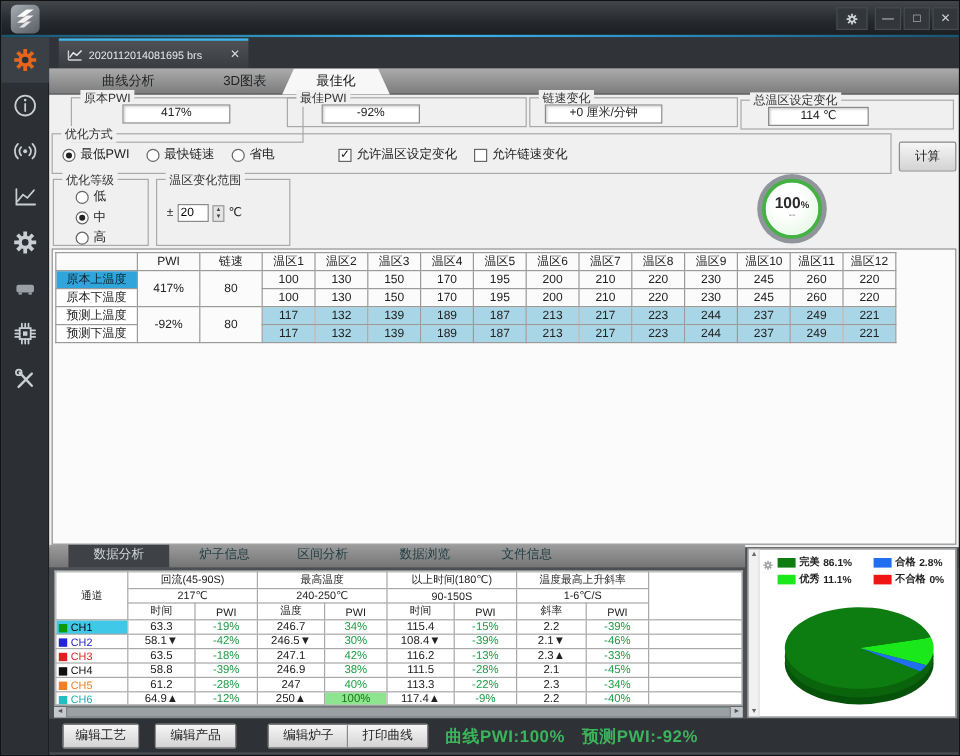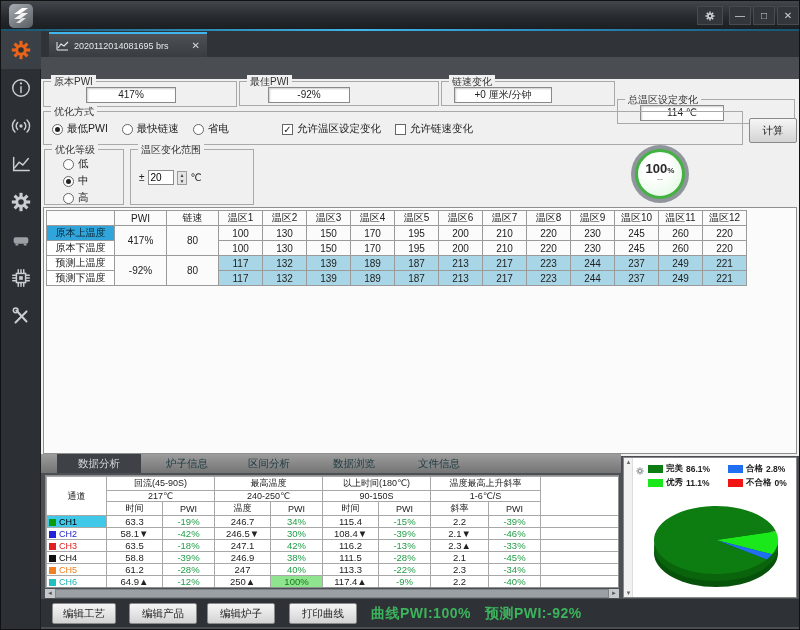--- a/index.html
+++ b/index.html
@@ -72,21 +72,21 @@
   .maintable{width:700px;margin:2px 0 0 2px;}
   .maintable td,.maintable th{border:1px solid #9a9a9a;font-size:10px;font-weight:normal;
          color:#222;text-align:center;padding:0;height:14px;overflow:hidden;white-space:nowrap;}
   .maintable td.rowlabel{background:#fff;}
   .maintable td.rowlabel.sel{background:#2fa5dc;color:#0c2533;}
   .maintable td.pred{background:#a9d6e6;}
 
   
   .bottomtabs{position:absolute;left:40px;top:453px;width:580px;height:19px;
               background:linear-gradient(#9c9c9c,#747474);}
-  .btab{position:absolute;top:0;height:19px;line-height:19px;text-align:center;font-size:10.5px;color:#1d3b42;}
+  .btab{position:absolute;top:0;height:19px;line-height:19px;text-align:center;font-size:10.5px;color:#1d3b42;font-family:Liberation Mono, monospace;}
   .btab.active{background:#3e4246;color:#d4d8db;}
   .bottompanels{position:absolute;left:40px;top:472px;width:760px;height:126px;background:#4c5054;}
 
   .antable-wrap{position:absolute;left:4px;top:2px;width:574px;height:113px;background:#fff;border:1px solid #8f8f8f;overflow:hidden;}
   .antable{width:572px;}
   .antable td,.antable th{border:1px solid #a8a8a8;font-size:9px;font-weight:normal;color:#222;
         text-align:center;padding:0;height:11px;overflow:hidden;white-space:nowrap;}
   .antable td.val{font-size:9.5px;}
   .antable td.pwi{color:#1f9d45;font-size:9.5px;}
   .antable td.pwi.best{background:#8fe48f;color:#157a15;}
@@ -248,36 +248,41 @@
       <svg width="13" height="10" viewBox="0 0 13 10">
         <polyline points="1,9 1,1" stroke="#cfd3d7" stroke-width="1.2" fill="none"></polyline>
         <polyline points="1,9 12,9" stroke="#cfd3d7" stroke-width="1.2" fill="none"></polyline>
         <polyline points="2,7 5,3 8,5 12,1" stroke="#e8eaec" stroke-width="1.2" fill="none"></polyline>
       </svg>
       <span>2020112014081695 brs</span>
       <span class="close">✕</span>
     </div>
   </div>
 
+  <div class="subtabs">
+    <div class="subtab" style="left:0;width:132px;">曲线分析</div>
+    <div class="subtab" style="left:132px;width:62px;">3D图表</div>
+    <div class="subtab active" style="left:194px;width:90px;">最佳化</div>
+  </div>
 
   <div class="content">
 
-    <div class="groupbox" style="left:2px;top:2px;width:194px;height:26px;">
+    <div class="groupbox" style="left:18px;top:2px;width:194px;height:38px;">
       <span class="gb-label">原本PWI</span>
       <div class="field" style="left:42px;top:5px;width:90px;">417%</div>
     </div>
     <div class="groupbox" style="left:198px;top:2px;width:200px;height:25px;">
       <span class="gb-label">最佳PWI</span>
       <div class="field" style="left:28px;top:5px;width:82px;">-92%</div>
     </div>
     <div class="groupbox" style="left:400px;top:2px;width:174px;height:25px;">
       <span class="gb-label">链速变化</span>
       <div class="field" style="left:12px;top:5px;width:98px;">+0 厘米/分钟</div>
     </div>
-    <div class="groupbox" style="left:576px;top:20px;width:178px;height:25px;">
+    <div class="groupbox" style="left:576px;top:4px;width:178px;height:25px;">
       <span class="gb-label">总温区设定变化</span>
       <div class="field" style="left:22px;top:5px;width:84px;">114 ℃</div>
     </div>
 
     <div class="groupbox" style="left:2px;top:32px;width:700px;height:34px;">
       <span class="gb-label">优化方式</span>
       <div id="methods" style="position:absolute;left:8px;top:10px;display:flex;gap:14px;">
           <span class="radio sel">
             <span class="dot"></span>
             <span>最低PWI</span>
@@ -315,21 +320,21 @@
             <span class="dot"></span>
             <span>中</span>
           </span>
           <span class="radio">
             <span class="dot"></span>
             <span>高</span>
           </span>
         </div>
     </div>
 
-    <div class="groupbox" style="left:89px;top:70px;width:124px;height:56px;">
+    <div class="groupbox" style="left:89px;top:70px;width:112px;height:56px;">
       <span class="gb-label">温区变化范围</span>
       <div class="spin" style="left:8px;top:20px;">
         <span>±</span>
         <input value="20" style="">
         <span class="arrows">
           <span>▲</span>
           <span>▼</span>
         </span>
         <span>℃</span>
       </div>
@@ -634,20 +639,20 @@
         <ellipse cx="80" cy="51.15" rx="62" ry="34" fill="#0a640c"></ellipse>
         <path d="M80,44 L139.9,35.2 A62,34 0 0 1 136.2,58.3 Z" fill="#1ae81a"></path>
         <path d="M80,44 L136.2,58.3 A62,34 0 0 1 130.8,63.5 Z" fill="#1f6ff0"></path>
         <path d="M80,44 L130.8,63.5 A62,34 0 1 1 139.9,35.2 Z" fill="#0e7d11"></path>
       </svg>
   </div>
 
   <div class="footer">
     <div class="btn" style="left:11px;width:64px;">编辑工艺</div>
     <div class="btn" style="left:88px;width:68px;">编辑产品</div>
-    <div class="btn" style="left:166px;width:68px;">编辑炉子</div>
+    <div class="btn" style="left:182px;width:68px;">编辑炉子</div>
     <div class="btn" style="left:248px;width:68px;">打印曲线</div>
     <div class="status">
       <span>曲线PWI:100%</span><span>预测PWI:-92%</span>
     </div>
   </div>
 
 </div>
 
 </body></html>

